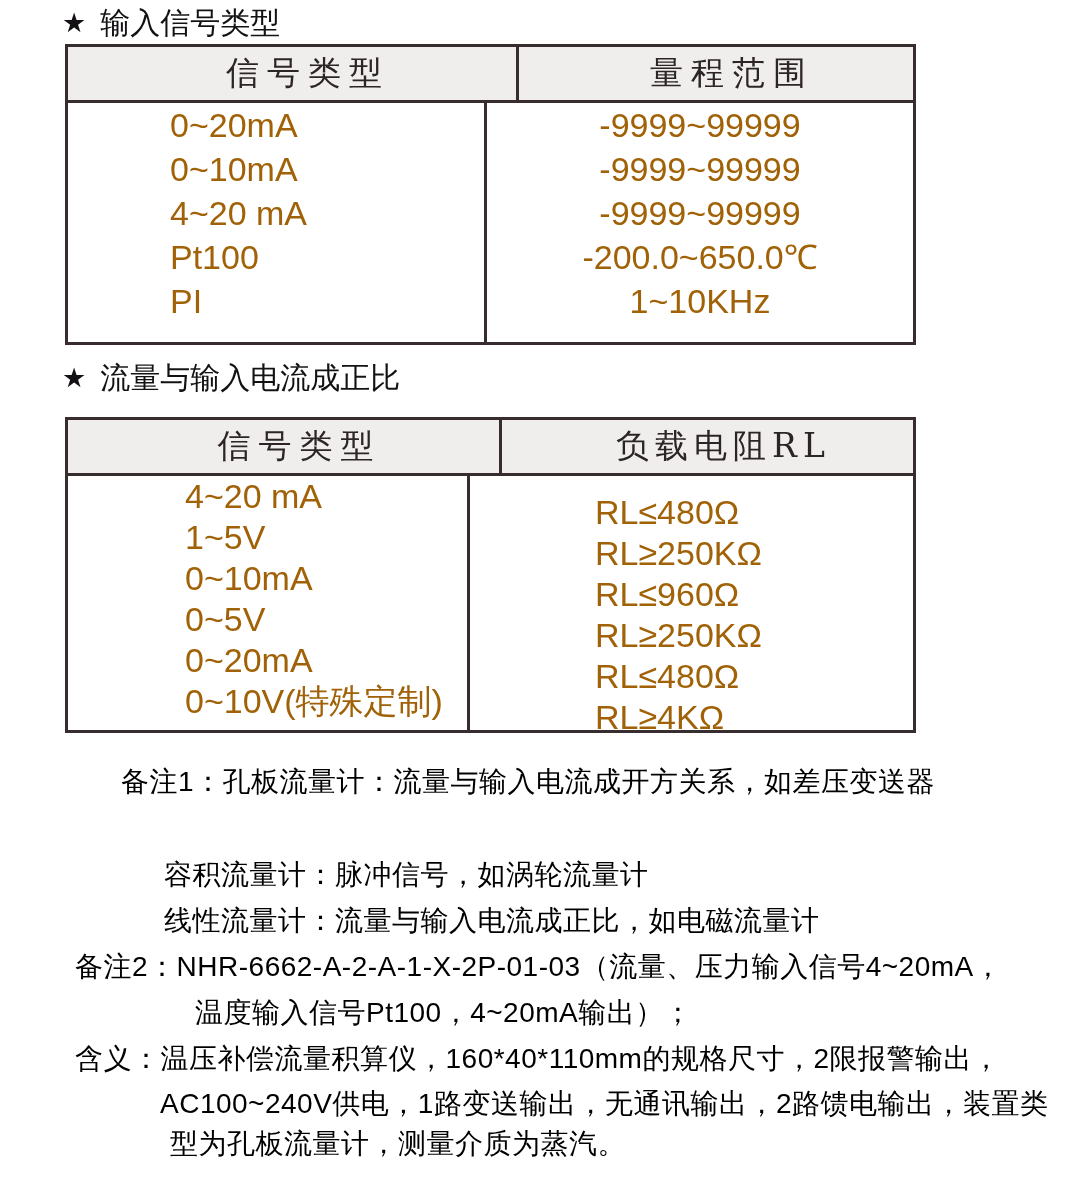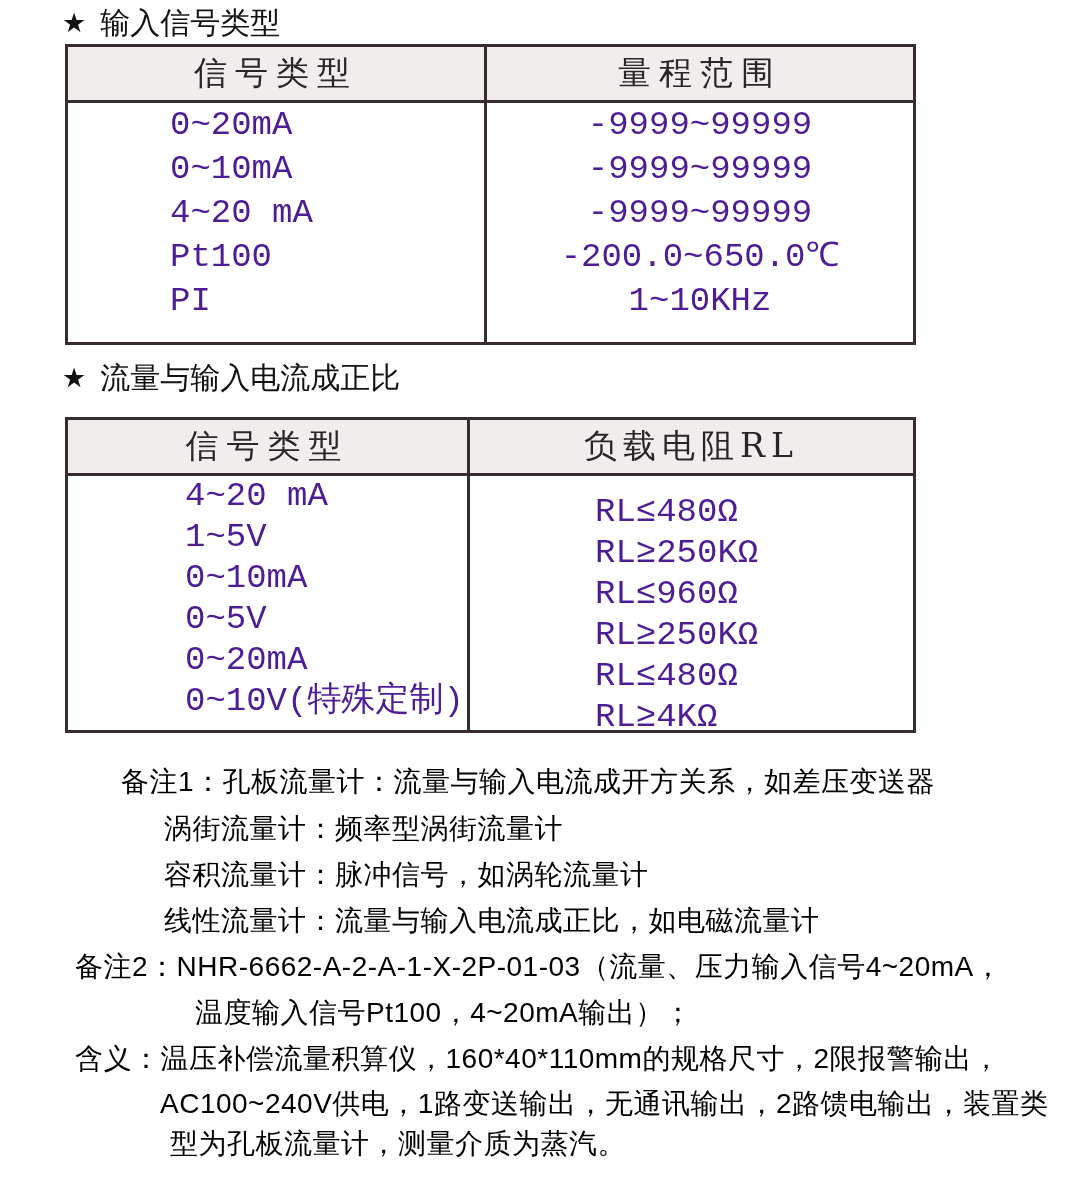--- a/index.html
+++ b/index.html
@@ -14,31 +14,31 @@
   .sec2{left:62px;top:358px;}
 
   
   .tbl{position:absolute;left:65px;width:851px;box-sizing:border-box;
        border:3px solid #372c2e;background:#ffffff;}
   .t1{top:44px;height:301px;}
   .t2{top:417px;height:316px;}
   .thead{display:flex;height:53px;background:#efeeec;border-bottom:3px solid #372c2e;}
   .th{display:flex;align-items:center;justify-content:center;box-sizing:border-box;
       font-family:"DejaVu Serif","Liberation Serif","DejaVu Sans",serif;
-      font-size:33px;color:#2c2427;letter-spacing:8px;white-space:nowrap;}
+      font-size:33px;color:#2c2427;letter-spacing:8px;white-space:nowrap;margin-left:32px;}
   .tbody{display:flex;align-items:stretch;}
   .t1 .tbody{height:239px;}
   .t2 .tbody{height:254px;}
   .tcol{box-sizing:border-box;}
   .t1 .col-l{width:419px;border-right:3px solid #372c2e;padding-left:102px;}
   .t1 .col-r{flex:1;}
   .t2 .col-l{width:402px;border-right:3px solid #372c2e;padding-left:117px;}
   .t2 .col-r{flex:1;padding-left:125px;padding-top:16px;}
-  .line{font-family:Liberation Mono, monospace;
-        font-size:34px;color:#4c1d95;white-space:nowrap;}
+  .line{font-family:Liberation Sans, sans-serif;
+        font-size:34px;color:#a16207;white-space:nowrap;}
   .t1 .line{line-height:44px;height:44px;}
   .t2 .line{line-height:41px;height:41px;}
   .t1 .col-r .line{text-align:center;}
 
   
   .note{position:absolute;font-size:28px;font-weight:500;color:#000000;
         white-space:nowrap;letter-spacing:0.5px;}
   .n1{top:763px;left:93px;margin-left:28px;}
   .n2{top:810px;left:164px;}
   .n3{top:856px;left:164px;}
@@ -106,21 +106,20 @@
         <div class="line">RL≥250KΩ</div>
         <div class="line">RL≤960Ω</div>
         <div class="line">RL≥250KΩ</div>
         <div class="line">RL≤480Ω</div>
         <div class="line">RL≥4KΩ</div>
       </div>
     </div>
   </div>
 
   <div class="note n1">备注1：孔板流量计：流量与输入电流成开方关系，如差压变送器</div>
-  <div class="note n2">涡街流量计：频率型涡街流量计</div>
   <div class="note n3">容积流量计：脉冲信号，如涡轮流量计</div>
   <div class="note n4">线性流量计：流量与输入电流成正比，如电磁流量计</div>
   <div class="note n5">备注2：NHR-6662-A-2-A-1-X-2P-01-03（流量、压力输入信号4~20mA，</div>
   <div class="note n6">温度输入信号Pt100，4~20mA输出）；</div>
   <div class="note n7">含义：温压补偿流量积算仪，160*40*110mm的规格尺寸，2限报警输出，</div>
   <div class="note n8">AC100~240V供电，1路变送输出，无通讯输出，2路馈电输出，装置类</div>
   <div class="note n9">型为孔板流量计，测量介质为蒸汽。</div>
 
 </div>
 

